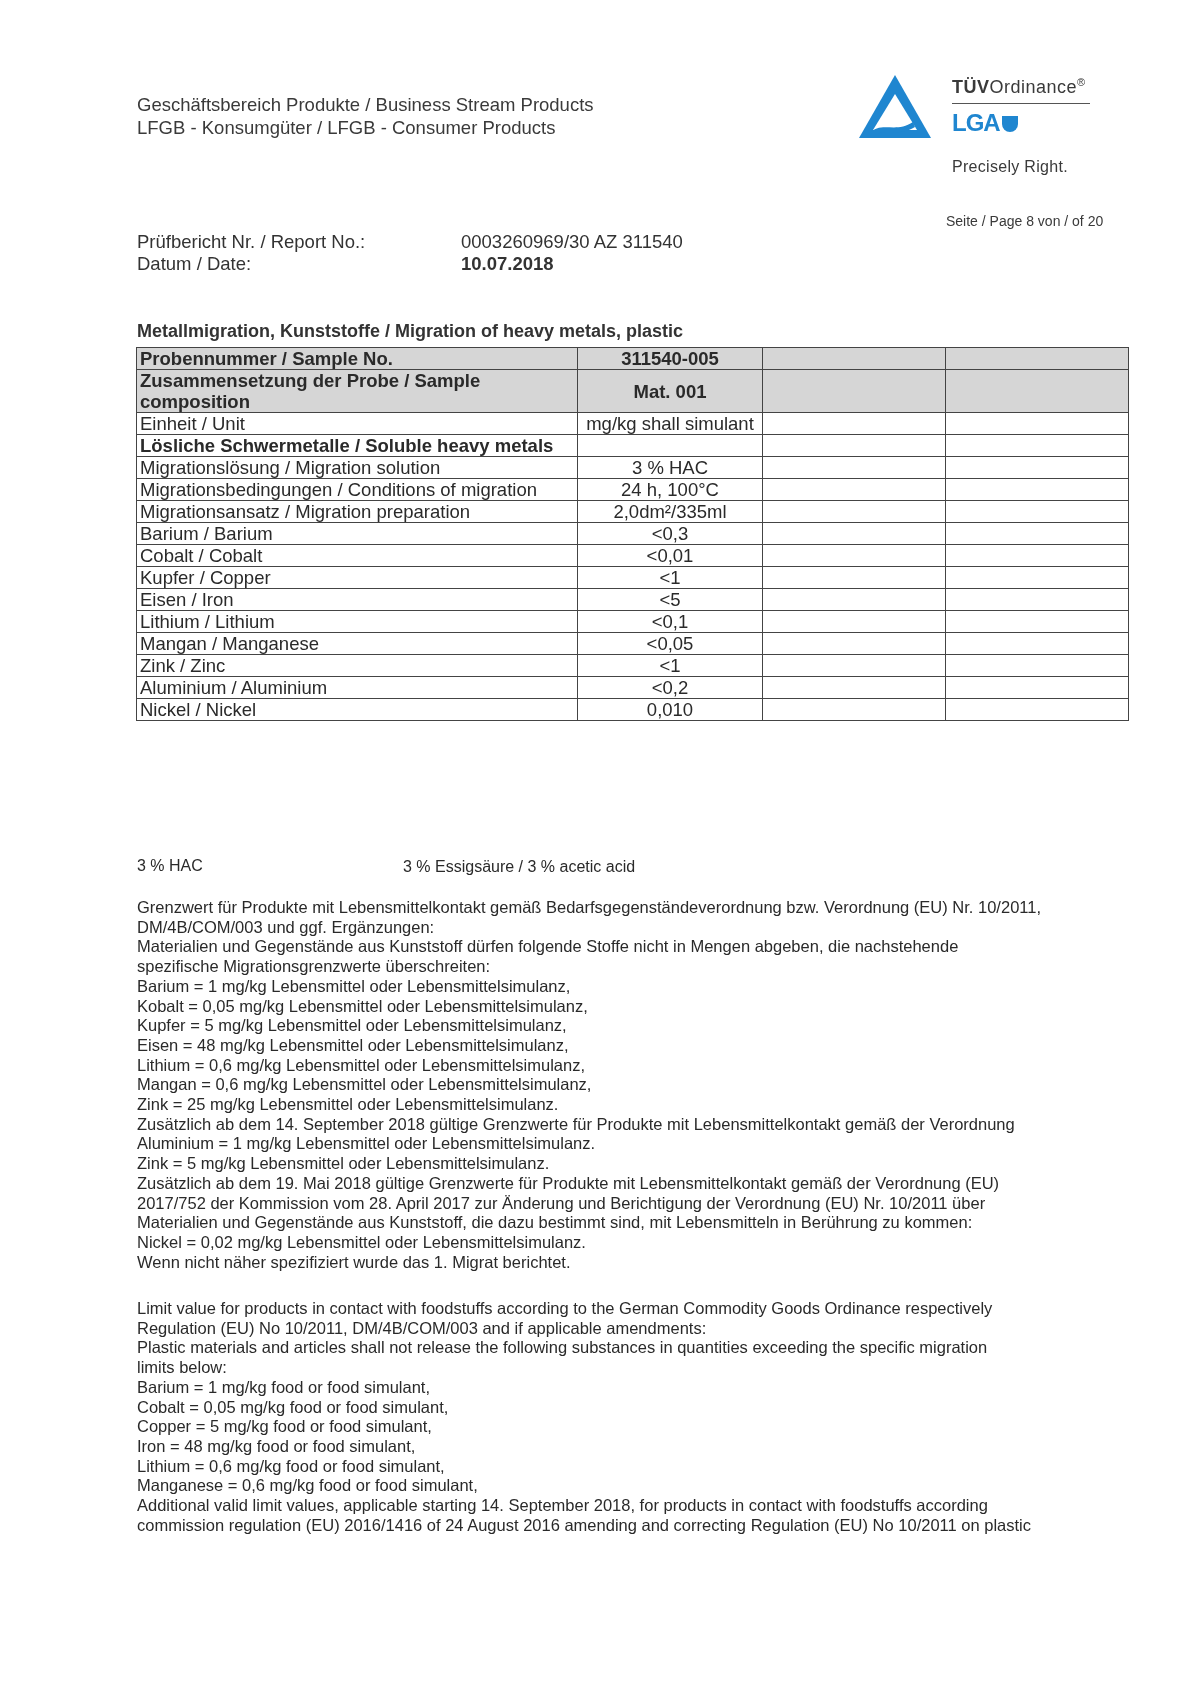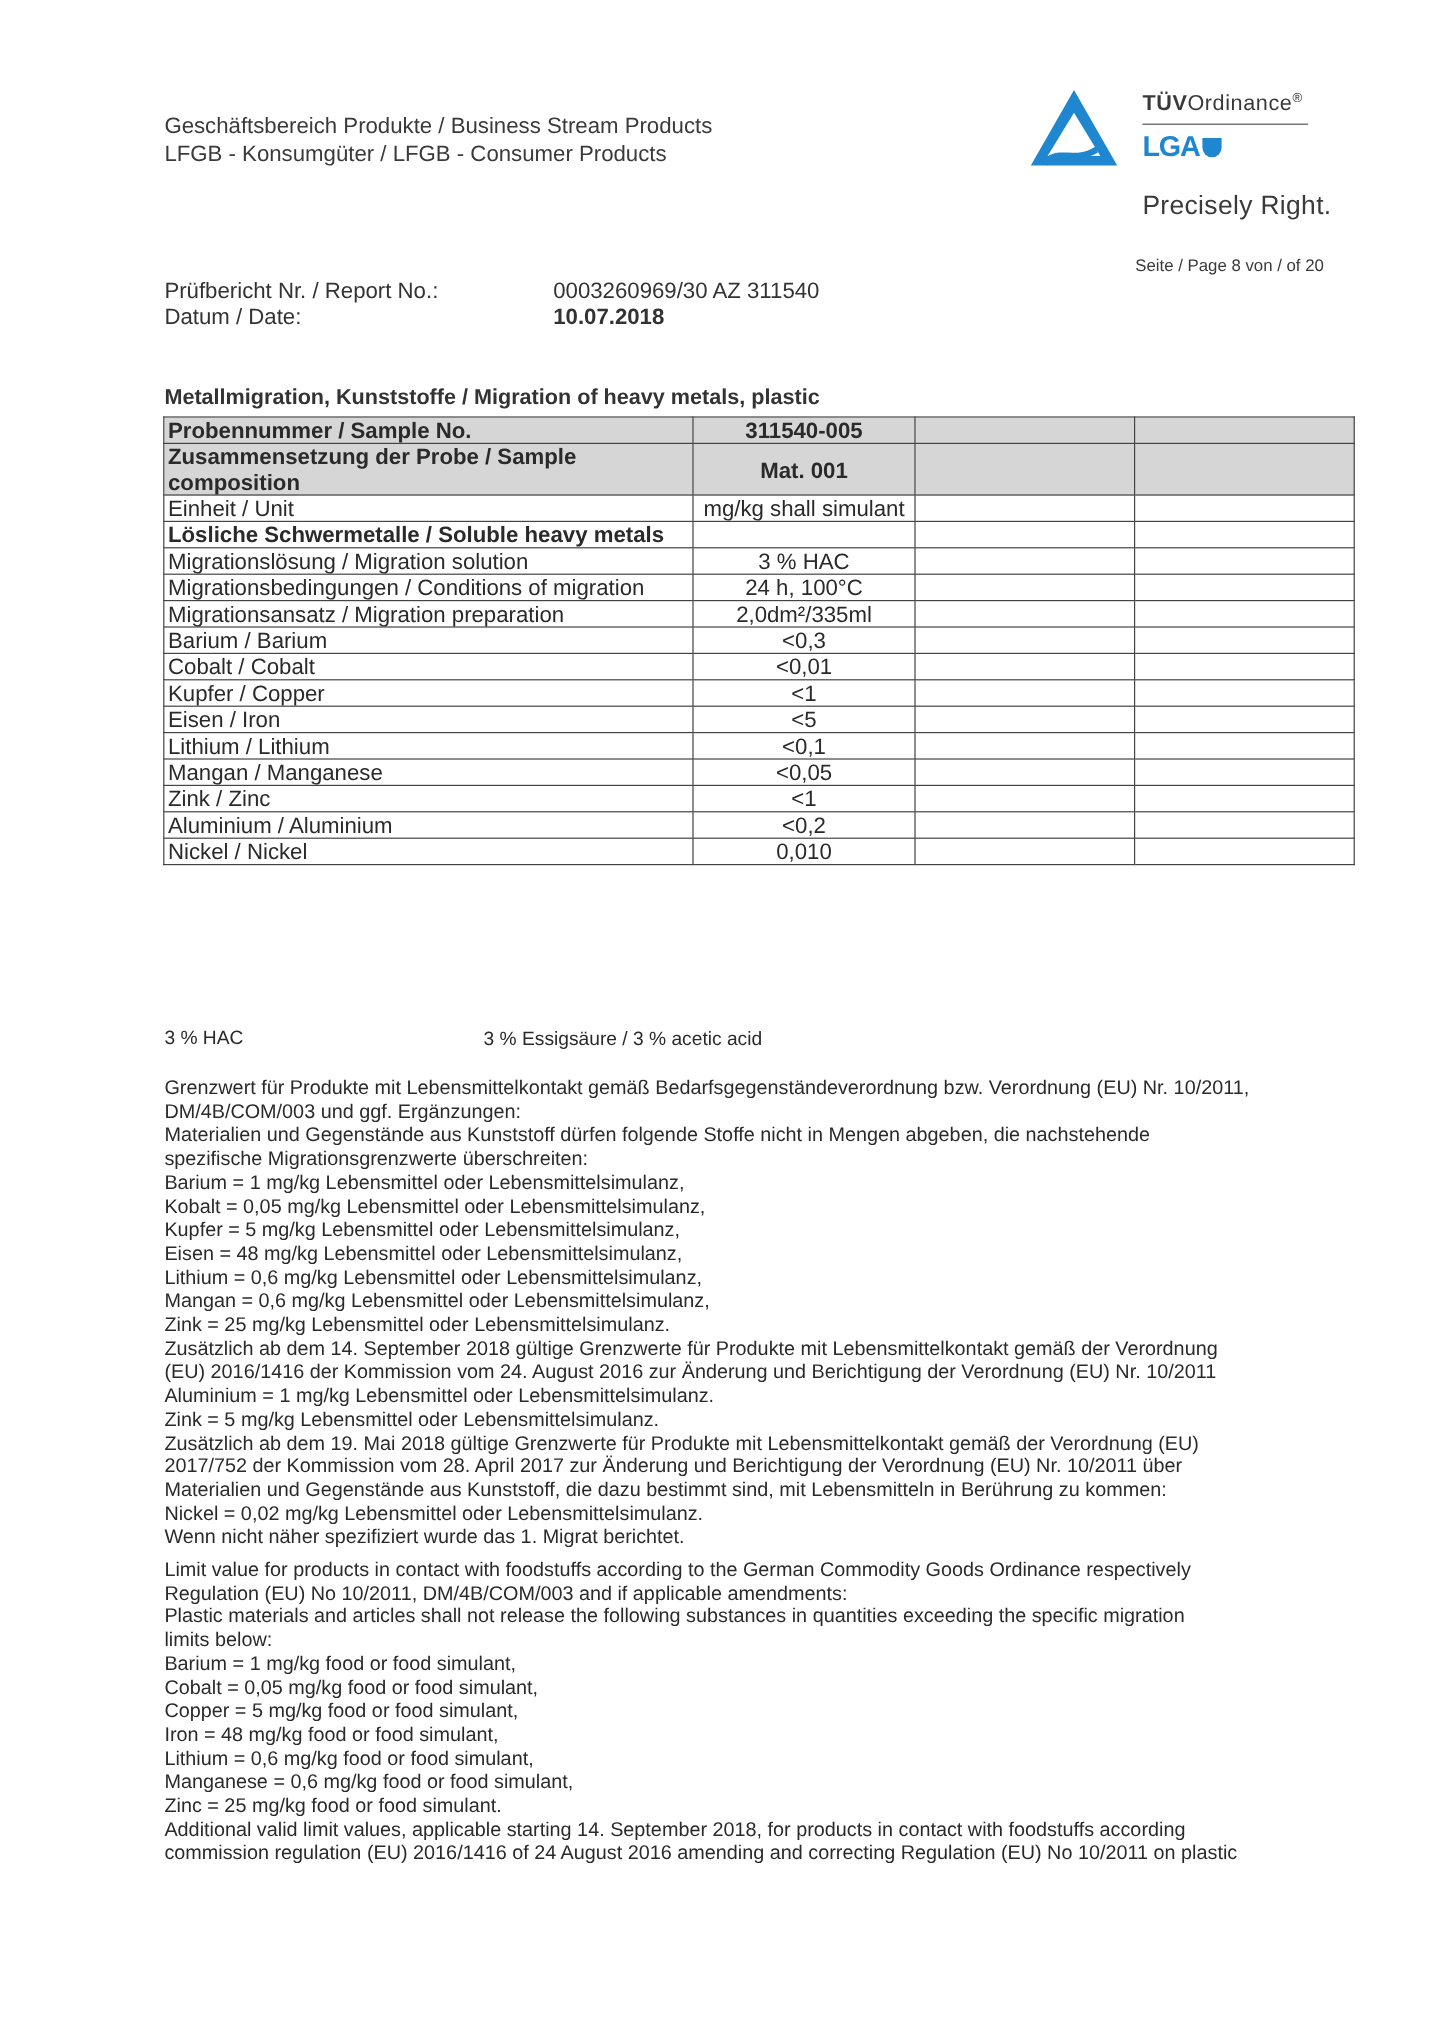--- a/index.html
+++ b/index.html
@@ -4,21 +4,21 @@
 <style>
   html, body { margin: 0; padding: 0; background: #ffffff; }
   body { width: 1200px; height: 1695px; position: relative; overflow: hidden;
          font-family: "Liberation Sans", sans-serif; color: #2a2a2a; }
   .abs { position: absolute; }
   .hdr-line { font-size: 18.5px; line-height: 23px; color: #3a3a3a; }
   .logo-tuv { font-size: 18px; color: #3a3a3a; letter-spacing: 0.5px; }
   .logo-tuv b { font-weight: bold; }
   .logo-rule { height: 1px; background: #555; width: 138px; }
   .logo-lga { font-size: 24px; font-weight: bold; color: #1f86d0; letter-spacing: -1px; }
-  .precisely { font-size: 22px; color: #3a3a3a; letter-spacing: 0.3px; }
+  .precisely { font-size: 16px; color: #3a3a3a; letter-spacing: 0.3px; }
   .page-no { font-size: 14px; color: #3a3a3a; }
   .meta { font-size: 18.5px; line-height: 22px; color: #333; }
   .section-title { font-size: 18px; font-weight: bold; color: #333; margin-top: 19px; }
   table.results { position: absolute; left: 136px; top: 347px; border-collapse: collapse;
                   font-size: 18.5px; color: #2a2a2a; }
   table.results td { border: 1.5px solid #444; padding: 0 3px; line-height: 21px; vertical-align: middle; }
   table.results td.c1 { width: 434px; text-align: left; }
   table.results td.c2 { width: 178px; text-align: center; }
   table.results td.c3 { width: 176px; }
   table.results td.c4 { width: 176px; }
@@ -168,37 +168,35 @@
     <div>Materialien und Gegenstände aus Kunststoff dürfen folgende Stoffe nicht in Mengen abgeben, die nachstehende</div>
     <div>spezifische Migrationsgrenzwerte überschreiten:</div>
     <div>Barium = 1 mg/kg Lebensmittel oder Lebensmittelsimulanz,</div>
     <div>Kobalt = 0,05 mg/kg Lebensmittel oder Lebensmittelsimulanz,</div>
     <div>Kupfer = 5 mg/kg Lebensmittel oder Lebensmittelsimulanz,</div>
     <div>Eisen = 48 mg/kg Lebensmittel oder Lebensmittelsimulanz,</div>
     <div>Lithium = 0,6 mg/kg Lebensmittel oder Lebensmittelsimulanz,</div>
     <div>Mangan = 0,6 mg/kg Lebensmittel oder Lebensmittelsimulanz,</div>
     <div>Zink = 25 mg/kg Lebensmittel oder Lebensmittelsimulanz.</div>
     <div>Zusätzlich ab dem 14. September 2018 gültige Grenzwerte für Produkte mit Lebensmittelkontakt gemäß der Verordnung</div>
-    <div>(EU) 2016/1416 der Kommission vom 24. August 2016 zur Änderung und Berichtigung der Verordnung (EU) Nr. 10/2011</div>
     <div>Aluminium = 1 mg/kg Lebensmittel oder Lebensmittelsimulanz.</div>
     <div>Zink = 5 mg/kg Lebensmittel oder Lebensmittelsimulanz.</div>
     <div>Zusätzlich ab dem 19. Mai 2018 gültige Grenzwerte für Produkte mit Lebensmittelkontakt gemäß der Verordnung (EU)</div>
     <div>2017/752 der Kommission vom 28. April 2017 zur Änderung und Berichtigung der Verordnung (EU) Nr. 10/2011 über</div>
     <div>Materialien und Gegenstände aus Kunststoff, die dazu bestimmt sind, mit Lebensmitteln in Berührung zu kommen:</div>
     <div>Nickel = 0,02 mg/kg Lebensmittel oder Lebensmittelsimulanz.</div>
     <div>Wenn nicht näher spezifiziert wurde das 1. Migrat berichtet.</div>
   </div>
 
 <div class="abs para" id="english-block" style="left:137px; top:1299px;">
     <div>Limit value for products in contact with foodstuffs according to the German Commodity Goods Ordinance respectively</div>
     <div>Regulation (EU) No 10/2011, DM/4B/COM/003 and if applicable amendments:</div>
     <div>Plastic materials and articles shall not release the following substances in quantities exceeding the specific migration</div>
     <div>limits below:</div>
     <div>Barium = 1 mg/kg food or food simulant,</div>
     <div>Cobalt = 0,05 mg/kg food or food simulant,</div>
     <div>Copper = 5 mg/kg food or food simulant,</div>
     <div>Iron = 48 mg/kg food or food simulant,</div>
     <div>Lithium = 0,6 mg/kg food or food simulant,</div>
     <div>Manganese = 0,6 mg/kg food or food simulant,</div>
-    <div>Zinc = 25 mg/kg food or food simulant.</div>
     <div>Additional valid limit values, applicable starting 14. September 2018, for products in contact with foodstuffs according</div>
     <div>commission regulation (EU) 2016/1416 of 24 August 2016 amending and correcting Regulation (EU) No 10/2011 on plastic</div>
   </div>
 
 </body></html>

